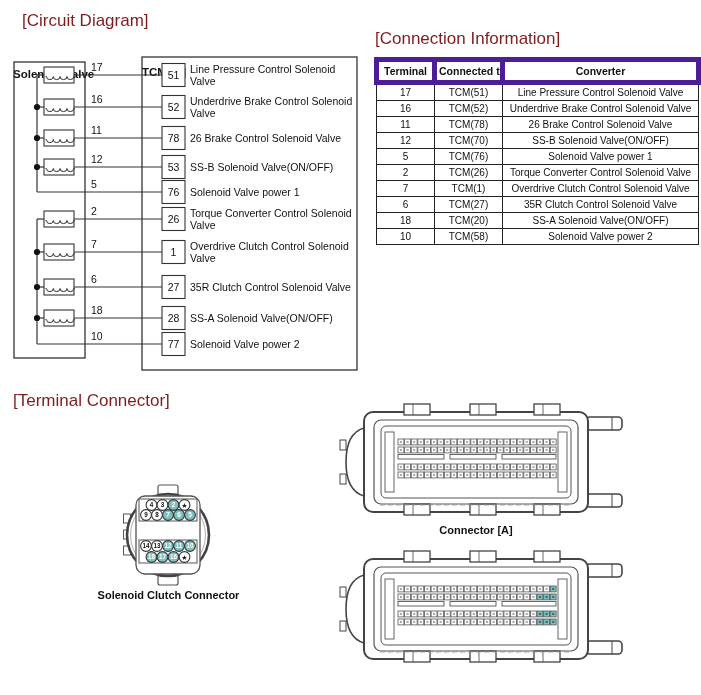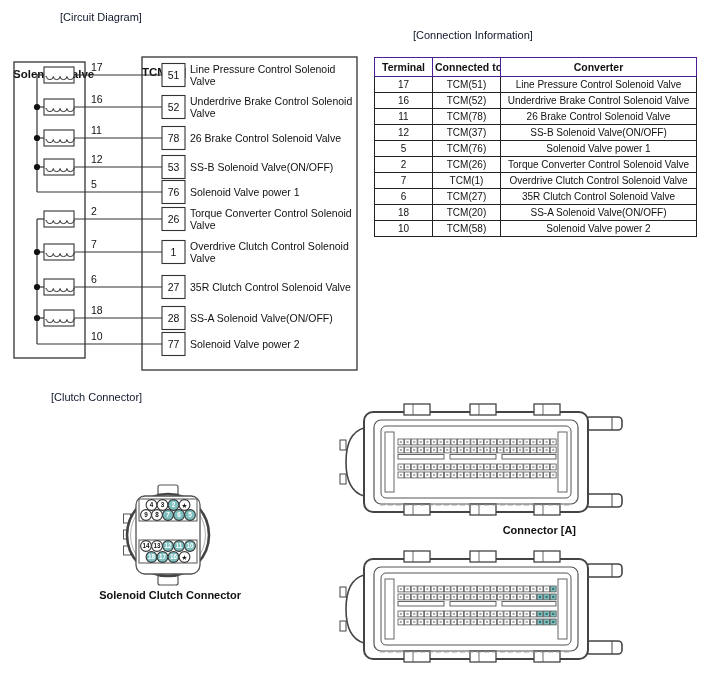--- a/index.html
+++ b/index.html
@@ -1,39 +1,39 @@
 <!DOCTYPE html>
 <html><head>
 <meta charset="utf-8">
 <style>
   html,body{margin:0;padding:0;background:#fff;}
   .page{position:relative;width:701px;height:695px;background:#ffffff;
         font-family:"Liberation Sans","DejaVu Sans",sans-serif;color:#111;overflow:hidden;}
   .abs{position:absolute;}
-  .section-title{position:absolute;font-size:11px;color:#0f172a;margin-left:38px;}
+  .section-title{position:absolute;font-size:17px;color:#7f1d1d;}
   .bold-label{position:absolute;font-size:11.5px;font-weight:bold;color:#111;margin-top:26px;}
   .fn-label{position:absolute;left:190px;width:172px;height:30px;display:flex;align-items:center;
             font-size:10.5px;line-height:12.5px;color:#111;}
   #conn-table{position:absolute;left:374px;top:57px;width:322px;border-collapse:collapse;
               table-layout:fixed;background:#fff;}
-  #conn-table th{border:1px solid #4c1d95;font-size:10.5px;font-weight:bold;height:18px;
+  #conn-table th{border:5px solid #4c1d95;font-size:10.5px;font-weight:bold;height:18px;
                  padding:0 2px;overflow:hidden;white-space:nowrap;}
   #conn-table td{border:1px solid #222;font-size:10px;height:15px;text-align:center;
                  padding:0 2px;overflow:hidden;white-space:nowrap;}
-  .conn-label{position:absolute;font-size:11px;font-weight:bold;text-align:right;color:#111;}
+  .conn-label{position:absolute;font-size:11px;font-weight:bold;text-align:center;color:#111;}
   svg{position:absolute;overflow:visible;}
 </style>
 </head>
 <body>
 
 <div class="page">
 
   <div class="section-title" style="left:22px;top:11px">[Circuit Diagram]</div>
   <div class="section-title" style="left:375px;top:29px">[Connection Information]</div>
-  <div class="section-title" style="left:13px;top:391px">[Clutch Connector]</div>
+  <div class="section-title" style="left:13px;top:391px">[Terminal Connector]</div>
 
   <div class="bold-label" style="left:13px;top:42px">Solenoid Valve</div>
   <div class="bold-label" style="left:142px;top:40px;width:215px;text-align:left">TCM [B]</div>
 
   <svg id="circuit-svg" style="left:0;top:0" width="370" height="385" viewBox="0 0 370 385">
       <rect x="14" y="62" width="71" height="296" fill="none" stroke="#333333" stroke-width="1.3"></rect>
       <rect x="142" y="57" width="215" height="313" fill="none" stroke="#333333" stroke-width="1.3"></rect>
       <line x1="37" y1="75" x2="37" y2="192" stroke="#333333" stroke-width="1.2"></line>
       <line x1="37" y1="219" x2="37" y2="344" stroke="#333333" stroke-width="1.2"></line>
       <g>
@@ -164,21 +164,21 @@
           <td>TCM(52)</td>
           <td>Underdrive Brake Control Solenoid Valve</td>
         </tr>
         <tr>
           <td>11</td>
           <td>TCM(78)</td>
           <td>26 Brake Control Solenoid Valve</td>
         </tr>
         <tr>
           <td>12</td>
-          <td>TCM(37)</td>
+          <td>TCM(70)</td>
           <td>SS-B Solenoid Valve(ON/OFF)</td>
         </tr>
         <tr>
           <td>5</td>
           <td>TCM(76)</td>
           <td>Solenoid Valve power 1</td>
         </tr>
         <tr>
           <td>2</td>
           <td>TCM(26)</td>

